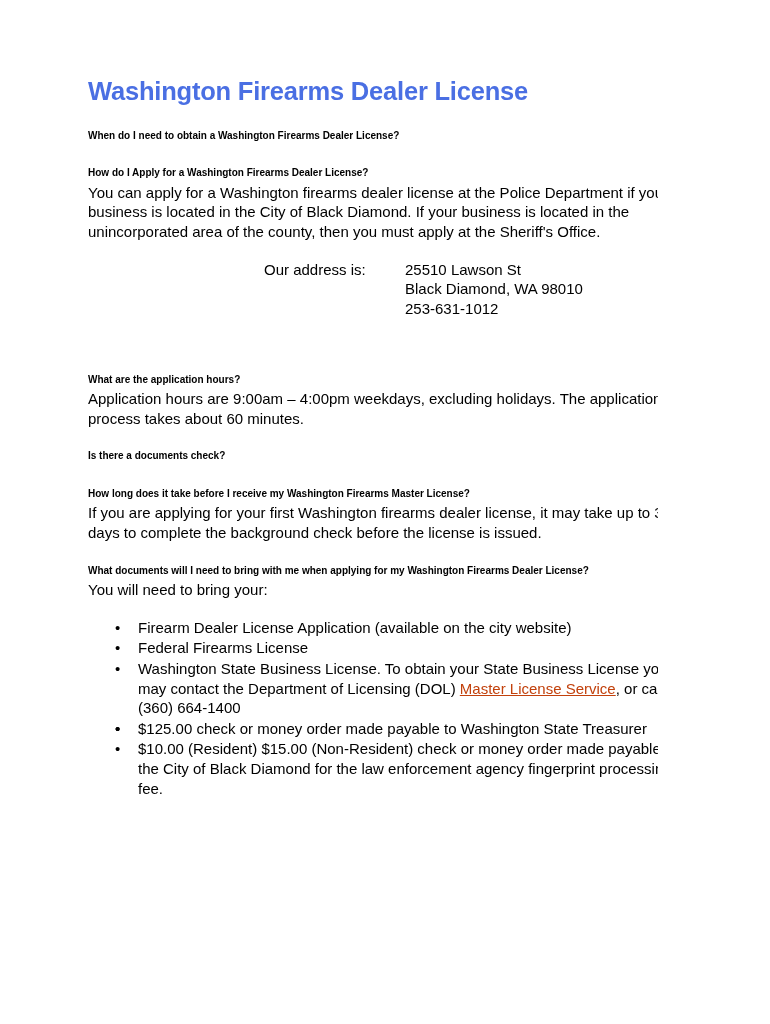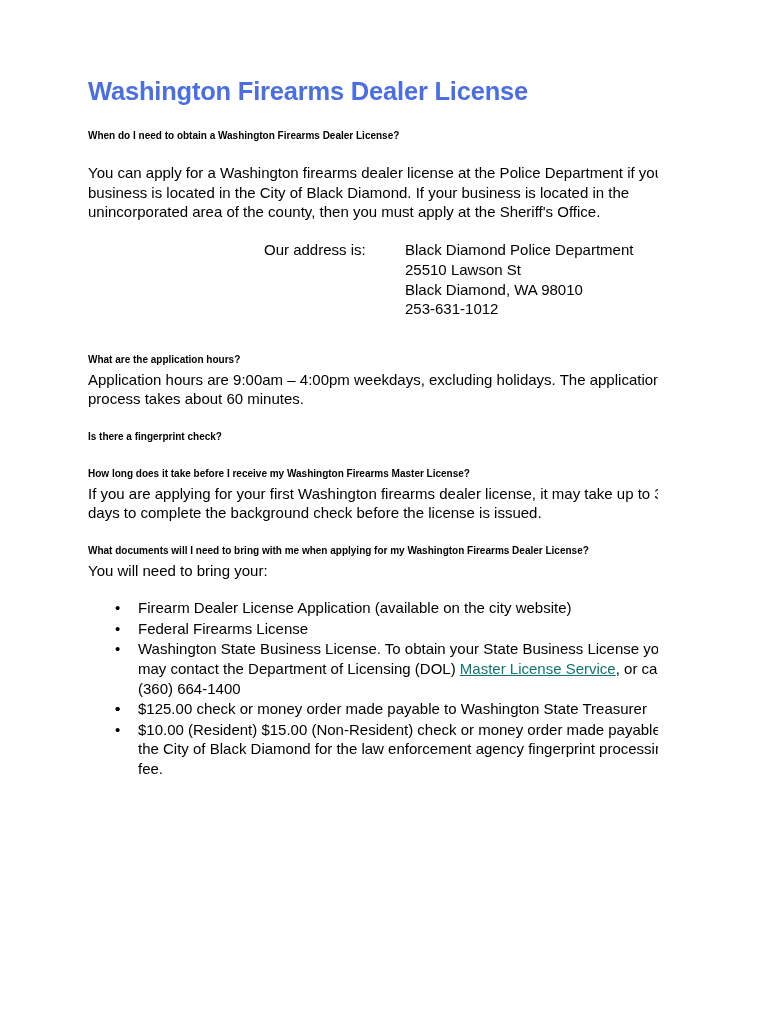--- a/index.html
+++ b/index.html
@@ -103,40 +103,40 @@
 <div class="page">
   <div class="content">
 
     <h1 class="doc-title" style="color: rgb(74, 111, 227);">Washington Firearms Dealer License</h1>
 
     <div class="section">
       <p class="q">When do I need to obtain a Washington Firearms Dealer License?</p>
     </div>
 
     <div class="section">
+      <p class="q">How do I Apply for a Washington Firearms Dealer License?</p>
       <p class="a">You can apply for a Washington firearms dealer license at the Police Department if your business is located in the City of Black Diamond.  If your business is located in the unincorporated area of the county, then you must apply at the Sheriff's Office.</p>
     </div>
 
     <div class="addr-block">
       <div class="addr-label">Our address is:</div>
       <div class="addr-lines">
-        <div>Black Diamond Police Department</div>
         <div>25510 Lawson St</div>
         <div>Black Diamond, WA 98010</div>
         <div>253-631-1012</div>
       </div>
     </div>
 
     <div class="section">
       <p class="q">What are the application hours?</p>
       <p class="a">Application hours are 9:00am – 4:00pm weekdays, excluding holidays. The application process takes about 60 minutes.</p>
     </div>
 
     <div class="section">
-      <p class="q">Is there a fingerprint check?</p>
+      <p class="q">Is there a documents check?</p>
     </div>
 
     <div class="section">
       <p class="q">How long does it take before I receive my Washington Firearms Master License?</p>
       <p class="a">If you are applying for your first Washington firearms dealer license, it may take up to 30 days to complete the background check before the license is issued.</p>
     </div>
 
     <div class="section">
       <p class="q">What documents will I need to bring with me when applying for my Washington Firearms Dealer License?</p>
       <p class="a">You will need to bring your:</p>
@@ -146,21 +146,21 @@
       <li>
         <span class="dot">•</span>
         <span>Firearm Dealer License Application (available on the city website)</span>
       </li>
       <li>
         <span class="dot">•</span>
         <span>Federal Firearms License</span>
       </li>
       <li>
         <span class="dot">•</span>
-        <span>Washington State Business License.  To obtain your State Business License you may contact the Department of Licensing (DOL) </span><a class="doclink" href="#" style="color: #0f766e;">Master License Service</a><span>, or call (360) 664-1400</span>
+        <span>Washington State Business License.  To obtain your State Business License you may contact the Department of Licensing (DOL) </span><a class="doclink" href="#" style="color: #c2410c;">Master License Service</a><span>, or call (360) 664-1400</span>
       </li>
       <li>
         <span class="dot">•</span>
       </li>
       <li>
         <span class="dot">•</span>
         <span>$125.00 check or money order made payable to Washington State Treasurer</span>
       </li>
       <li>
         <span class="dot">•</span>

